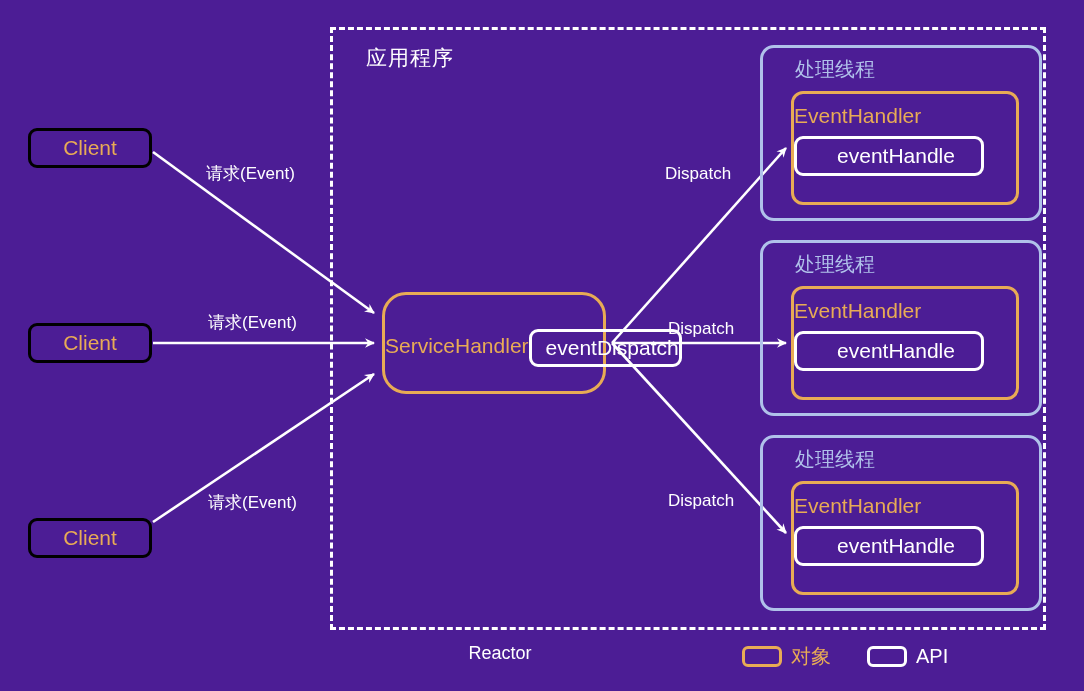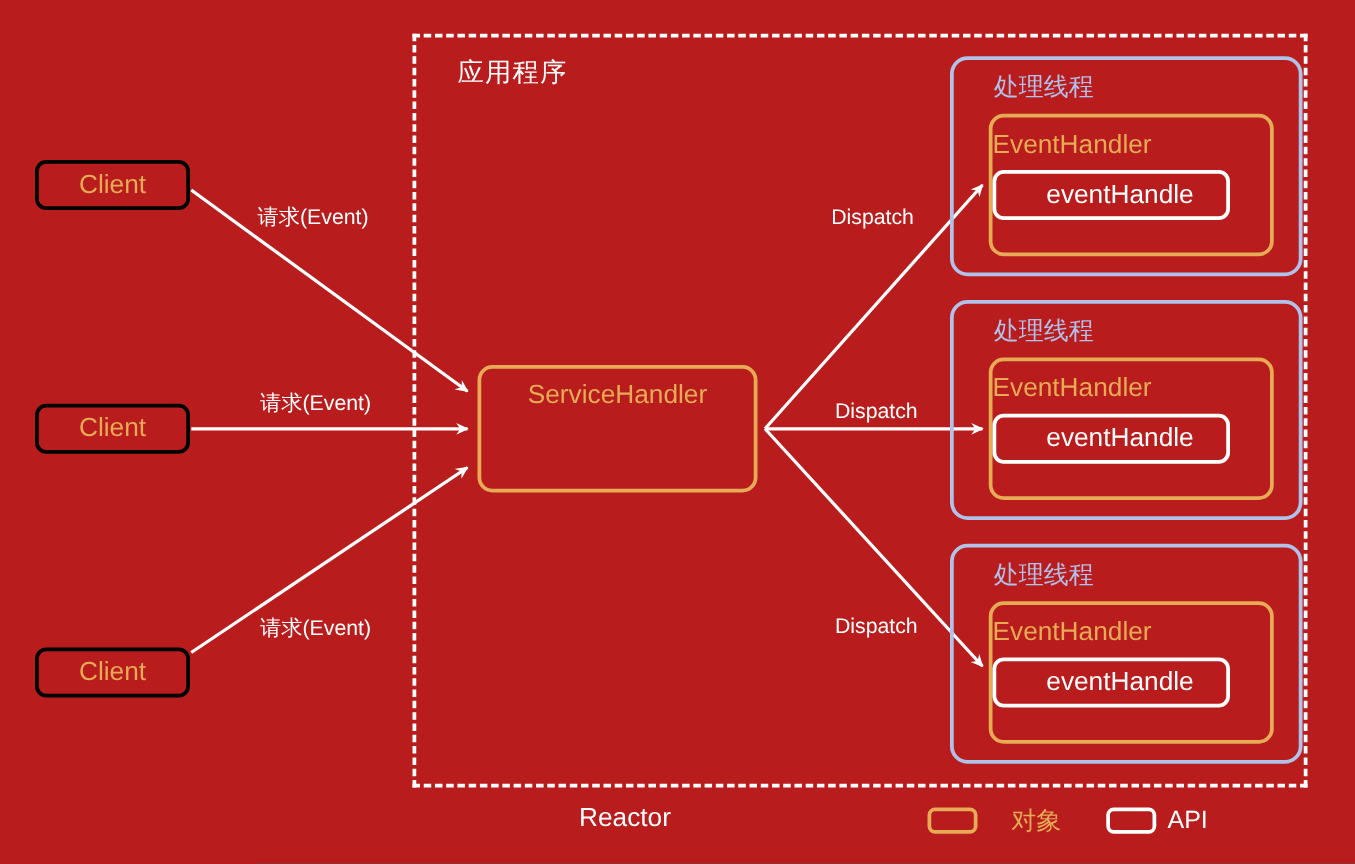--- a/index.html
+++ b/index.html
@@ -4,21 +4,21 @@
 <style>
   html, body {
     margin: 0;
     padding: 0;
     background: #52576a;
   }
   #canvas {
     position: relative;
     width: 1084px;
     height: 691px;
-    background: #b91c1c;
+    background: #4c1d95;
     font-family: "Liberation Sans", "DejaVu Sans", sans-serif;
     overflow: hidden;
   }
   
   .app-dashed {
     position: absolute;
     left: 330px;
     top: 27px;
     width: 716px;
     height: 603px;
@@ -32,21 +32,21 @@
     font-size: 21px;
     color: #ffffff;
     letter-spacing: 1px;
   }
   .reactor-label {
     position: absolute;
     left: 330px;
     top: 643px;
     width: 340px;
     text-align: center;
-    font-size: 21px;
+    font-size: 18px;
     color: #ffffff;
   }
   
   .client-box {
     position: absolute;
     width: 124px;
     height: 40px;
     border: 3px solid #000000;
     border-radius: 9px;
     box-sizing: border-box;
@@ -60,24 +60,23 @@
   .client-2 { left: 28px; top: 323px; }
   .client-3 { left: 28px; top: 518px; }
   
   .service-box {
     position: absolute;
     left: 382px;
     top: 292px;
     width: 224px;
     height: 102px;
     border: 3px solid #e8ab55;
-    border-radius: 12px;
-    box-sizing: border-box;
-    display: flex;
-    flex-direction: column;
+    border-radius: 24px;
+    box-sizing: border-box;
+    display: flex;
     align-items: center;
     justify-content: flex-start;
     padding-top: 6px;
   }
   .service-title {
     color: #e8ab55;
     font-size: 21px;
     line-height: 30px;
   }
   .api-box {
@@ -171,21 +170,21 @@
   }
   .legend-swatch {
     width: 40px;
     height: 21px;
     border-radius: 6px;
     box-sizing: border-box;
   }
   .sw-object { border: 3px solid #e8ab55; }
   .sw-api { border: 3px solid #ffffff; }
   .legend-text { font-size: 20px; }
-  .txt-object { color: #e8ab55; margin-left: 18px; }
+  .txt-object { color: #e8ab55; }
   .txt-api { color: #ffffff; }
   .legend-gap { width: 16px; }
   
   #arrows {
     position: absolute;
     left: 0; top: 0;
     width: 1084px;
     height: 691px;
     pointer-events: none;
   }
@@ -225,20 +224,23 @@
   </div>
   <div class="client-box client-2">
     <span>Client</span>
   </div>
   <div class="client-box client-3">
     <span>Client</span>
   </div>
 
   <div class="service-box">
     <div class="service-title">ServiceHandler</div>
+    <div class="api-box service-api">
+      <span>eventDispatch</span>
+    </div>
   </div>
 
   <div class="thread-box thread-1">
     <div class="thread-label">处理线程</div>
     <div class="handler-box">
       <div class="handler-title">EventHandler</div>
       <div class="api-box handler-api">
         <span>eventHandle</span>
       </div>
     </div>

